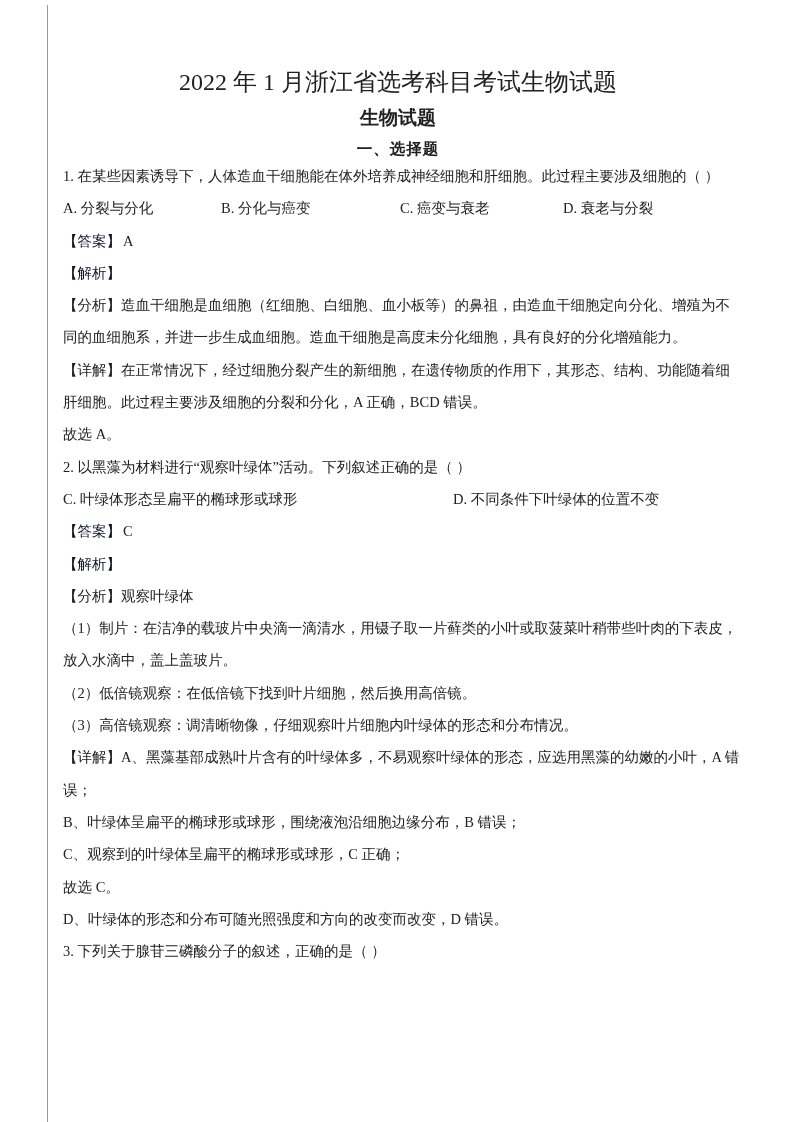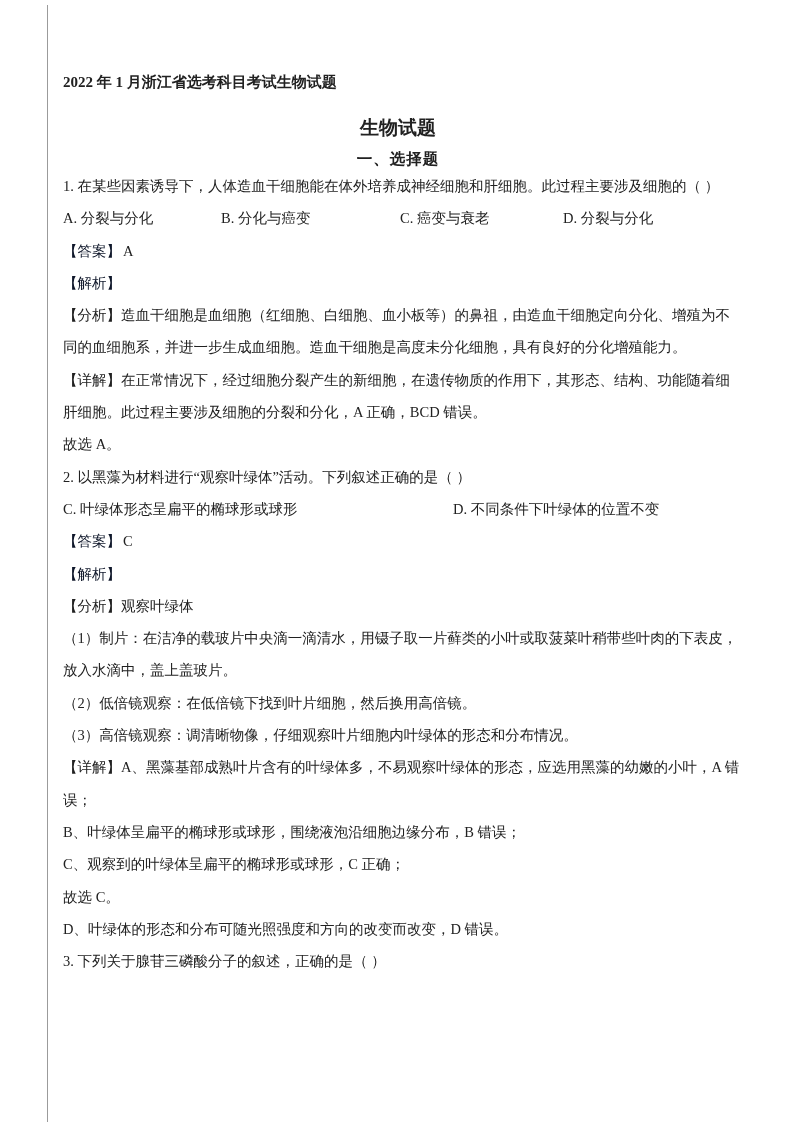--- a/index.html
+++ b/index.html
@@ -13,26 +13,26 @@
   }
   .edge-line {
     position:absolute; left:47px; top:5px;
     width:1px; height:1117px;
     background:#9b9b9b;
   }
   .content {
     position:absolute; left:63px; top:70px; width:670px;
   }
   .doc-title {
-    font-size:15px; font-weight:bold; text-align:left;
+    font-size:24px; font-weight:normal; text-align:center;
     height:24px; line-height:24px; white-space:nowrap;
   }
   .doc-subtitle {
     font-size:19px; font-weight:bold; text-align:center;
-    margin-top:22px; height:24px; line-height:24px;
+    margin-top:12px; height:24px; line-height:24px;
   }
   .section-heading {
     font-size:15.5px; font-weight:bold;
     margin-top:8px; height:22px; line-height:22px;
     letter-spacing:1px;
     text-align:center;
   }
   .lines { margin-top:0; }
   .line {
     position:relative;
@@ -56,21 +56,21 @@
   <div class="section-heading">一、选择题</div>
 
   <div class="lines">
 
     <div class="line">1. 在某些因素诱导下，人体造血干细胞能在体外培养成神经细胞和肝细胞。此过程主要涉及细胞的（      ）</div>
 
     <div class="line">
       <span class="opt" style="left:0">A. 分裂与分化</span>
       <span class="opt" style="left:158px">B. 分化与癌变</span>
       <span class="opt" style="left:337px">C. 癌变与衰老</span>
-      <span class="opt" style="left:500px">D. 分裂与分化</span>
+      <span class="opt" style="left:500px">D. 衰老与分裂</span>
     </div>
 
     <div class="line">
       <span class="blue">【答案】</span><span class="ansval">A</span>
     </div>
 
     <div class="line">
       <span class="blue">【解析】</span>
     </div>
 

